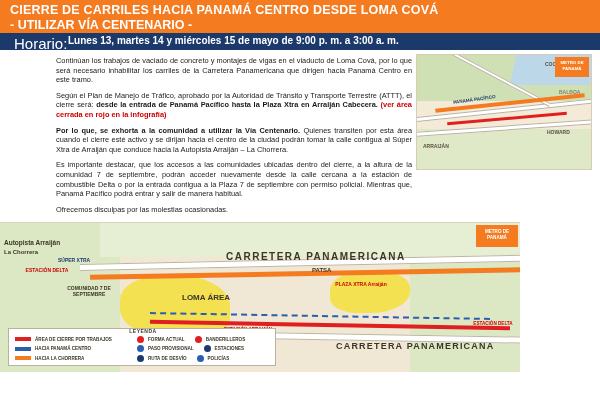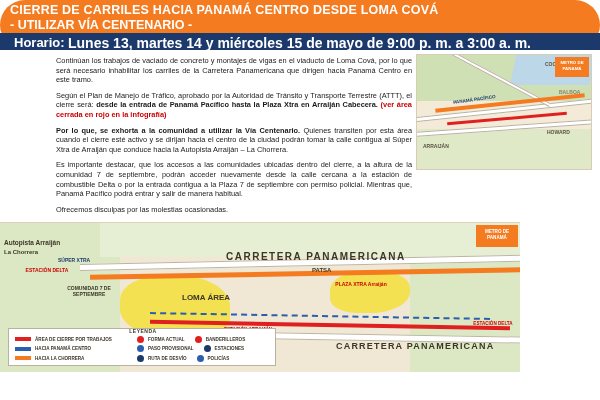--- a/index.html
+++ b/index.html
@@ -14,21 +14,20 @@
     width: 600px; height: 400px;
     background: #ffffff;
   }
 
   
   .header {
     position: absolute; top: 0; left: 0;
     width: 600px; height: 50px;
     background: #f47b20;
     color: #ffffff;
-    border-radius: 25px;
   }
   .header-title {
     position: absolute; top: 3px; left: 10px;
     width: 480px;
     font-size: 12.5px; font-weight: bold;
     letter-spacing: .2px;
     line-height: 15px;
   }
   .header-subtitle {
     position: absolute; top: 18px; left: 10px;
@@ -47,25 +46,25 @@
 
   
   .horario-bar {
     position: absolute; top: 33px; left: 0;
     width: 600px; height: 17px;
     background: #1b3a6b;
     color: #ffffff;
   }
   .horario-label {
     position: absolute; left: 14px; top: 2px;
-    font-size: 13px; font-weight: bold;
+    font-size: 15px; font-weight: normal;
   }
   .horario-text {
     position: absolute; left: 68px; top: 2px;
-    font-size: 14px; font-weight: bold;
+    font-size: 10px; font-weight: bold;
   }
 
   
   .body-text {
     position: absolute; top: 56px; left: 12px;
     width: 400px;
     font-size: 7.4px;
     line-height: 9.6px;
     color: #1a1a1a;
     text-align: justify;

